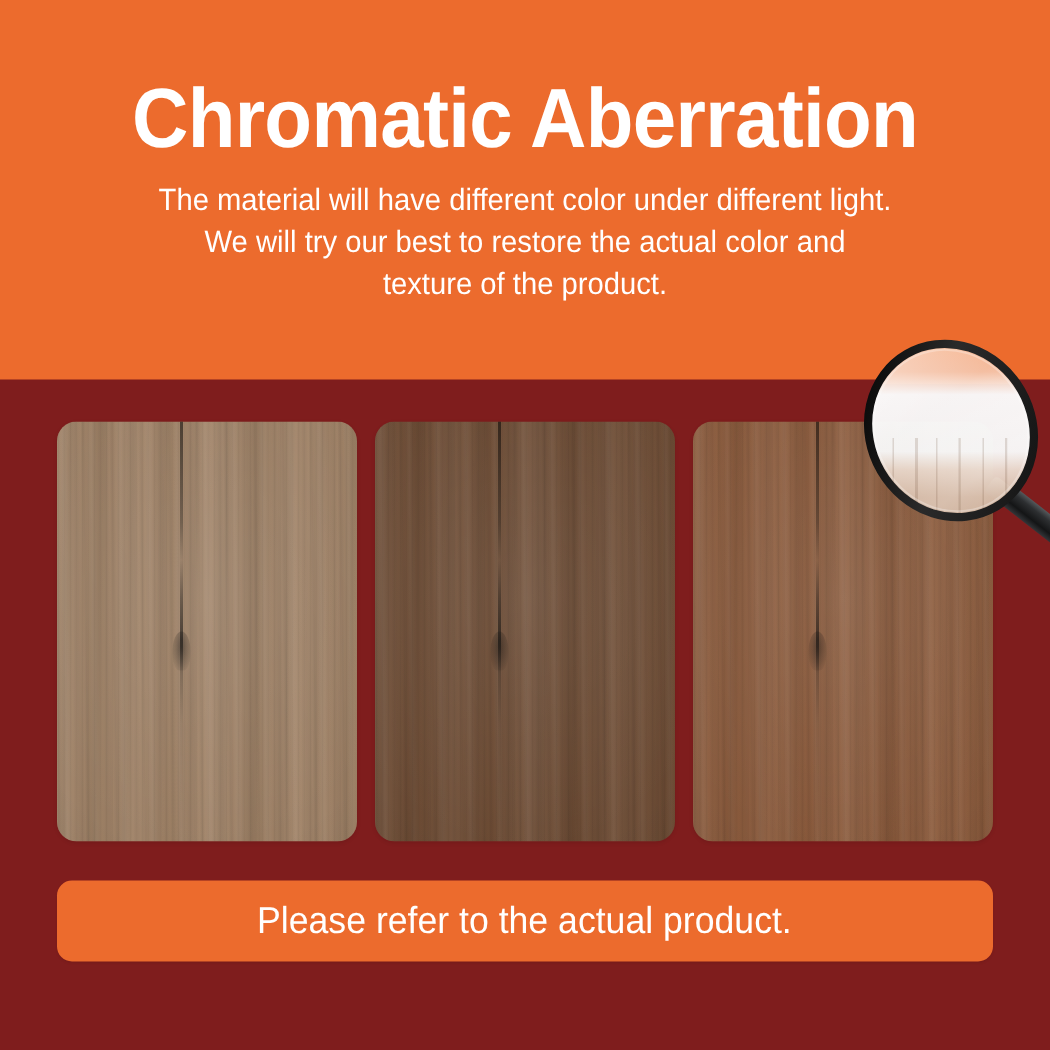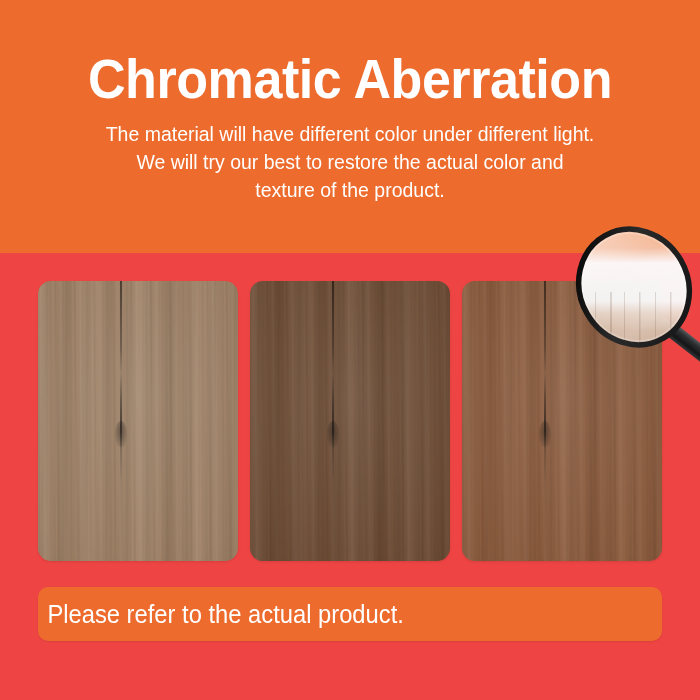--- a/index.html
+++ b/index.html
@@ -12,21 +12,21 @@
     overflow: hidden;
     background: #eeeeee;
     font-family: "Liberation Sans", sans-serif;
     -webkit-font-smoothing: antialiased;
   }
 
   #page {
     position: relative;
     width: 700px;
     height: 700px;
-    background: #ef4444;
+    background: #7f1d1d;
     overflow: hidden;
   }
 
   
   .header-band {
     position: absolute;
     left: 0;
     top: 0;
     width: 700px;
     height: 253px;
@@ -196,21 +196,21 @@
   .cta {
     position: absolute;
     left: 38px;
     top: 587px;
     width: 624px;
     height: 54px;
     background: #ec6b2d;
     border-radius: 10px;
     display: flex;
     align-items: center;
-    justify-content: flex-start;
+    justify-content: center;
     box-shadow: 0 1px 2px rgba(0,0,0,0.08);
   }
   .cta-label {
     color: #ffffff;
     font-family: "Liberation Sans", sans-serif;
     font-weight: 400;
     font-size: 25px;
     line-height: 28px;
     transform: scaleX(0.95);
     transform-origin: 50% 50%;

